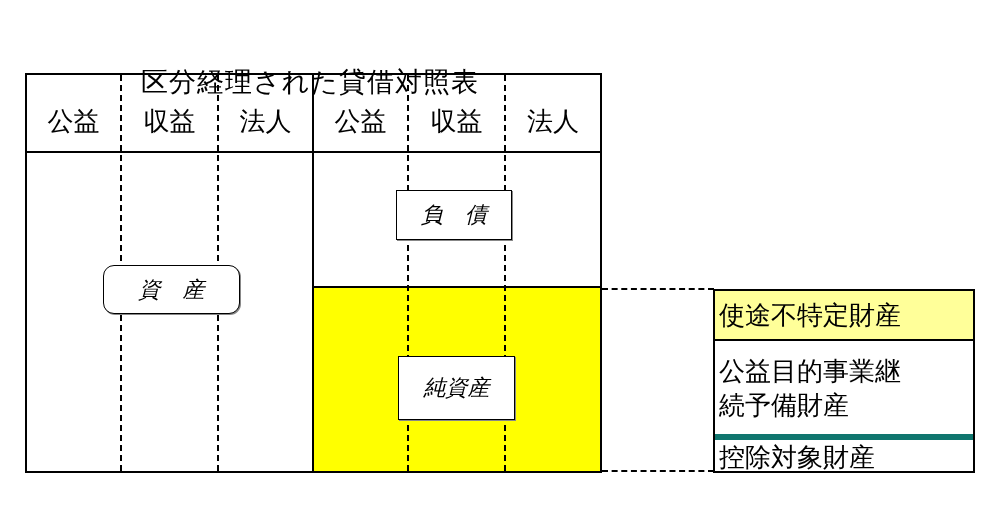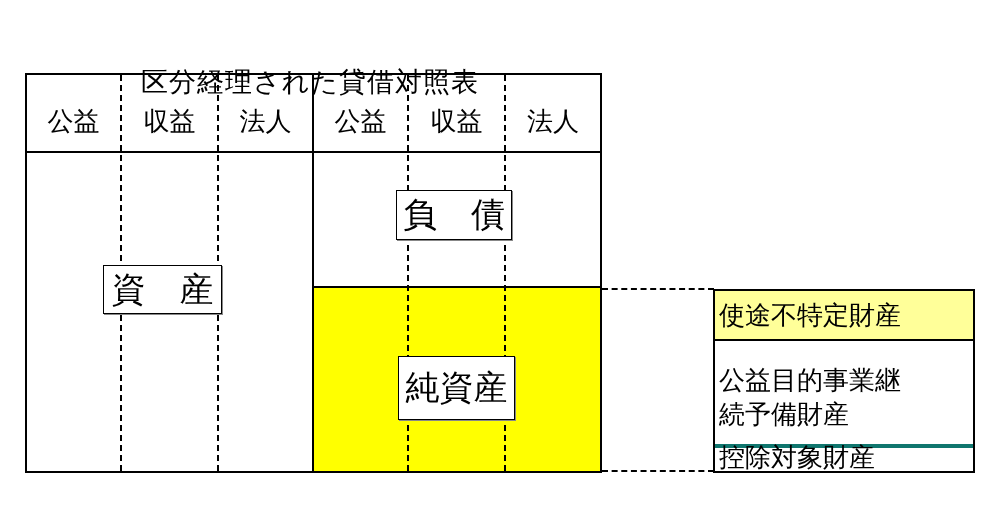--- a/index.html
+++ b/index.html
@@ -8,21 +8,21 @@
   .abs { position: absolute; box-sizing: border-box; }
   .title { left: 0; top: 24px; width: 620px; text-align: center; font-size: 27px; letter-spacing: 1px; margin-top: 40px; }
   .outer { left: 25px; top: 73px; width: 577px; height: 400px; border: 2px solid #000; }
   .hline { height: 0; border-top: 2px solid #000; }
   .vsolid { width: 0; border-left: 2px solid #000; }
   .vdash { width: 0; border-left: 2px dashed #000; }
   .hdash { height: 0; border-top: 2px dashed #000; }
   .hdr { top: 75px; height: 77px; display: flex; align-items: center; justify-content: center; font-size: 26px; margin-top: 8px; }
   .yellow { background: #ffff00; }
   .label { background: #fff; border: 1.5px solid #000; display: flex; align-items: center; justify-content: center;
-           font-size: 34px; box-shadow: 1px 1px 0 #888; }
+           font-size: 22px; box-shadow: 1px 1px 0 #888; font-style: italic; }
   .panel { left: 713px; top: 289px; width: 262px; height: 184px; border: 2px solid #000; background: #fff; }
   .prow { position: absolute; left: 0; right: 0; padding-left: 4px; font-size: 26px; line-height: 34px;
           display: flex; align-items: center; box-sizing: border-box; }
 </style>
 </head>
 <body>
 
 <div class="abs title">区分経理された貸借対照表</div>
 
 <div class="abs yellow" style="left:314px; top:288px; width:286px; height:183px;"></div>
@@ -40,31 +40,31 @@
 <div class="abs vdash" style="left:407px; top:75px; height:396px;"></div>
 <div class="abs vdash" style="left:504px; top:75px; height:396px;"></div>
 
 <div class="abs hdr" style="left:27px; width:93px;">公益</div>
 <div class="abs hdr" style="left:122px; width:95px;">収益</div>
 <div class="abs hdr" style="left:219px; width:93px;">法人</div>
 <div class="abs hdr" style="left:314px; width:93px;">公益</div>
 <div class="abs hdr" style="left:409px; width:95px;">収益</div>
 <div class="abs hdr" style="left:506px; width:94px;">法人</div>
 
-<div class="abs label" style="left:103px; top:265px; width:119px; height:49px;">資　産</div>
+<div class="abs label" style="left:103px; top:265px; width:137px; height:49px;border-radius:11px;">資　産</div>
 <div class="abs label" style="left:396px; top:190px; width:116px; height:50px;">負　債</div>
 <div class="abs label" style="left:398px; top:356px; width:117px; height:64px;">純資産</div>
 
 <div class="abs hdash" style="left:602px; top:288px; width:112px;"></div>
 <div class="abs hdash" style="left:602px; top:470px; width:112px;"></div>
 
 <div class="abs panel">
   <div class="prow" style="top:0; height:50px; background:#ffff99; border-bottom:2px solid #000;">
     <span>使途不特定財産</span>
   </div>
-  <div class="prow" style="top:50px; height:99px; border-bottom:4px solid #0f766e; white-space:pre-line;margin-top:8px;">
+  <div class="prow" style="top:50px; height:99px; border-bottom:6px solid #0f766e; white-space:pre-line;">
     <span>公益目的事業継
 続予備財産</span>
   </div>
   <div class="prow" style="top:134px; height:63px;">
     <span>控除対象財産</span>
   </div>
 </div>
 
 </body></html>

